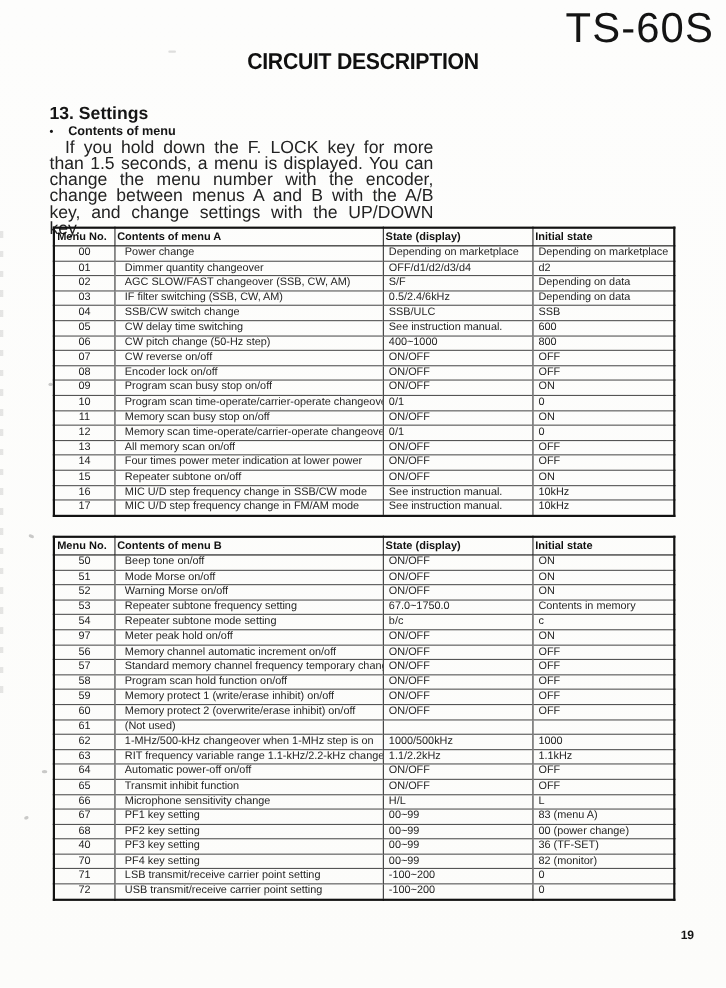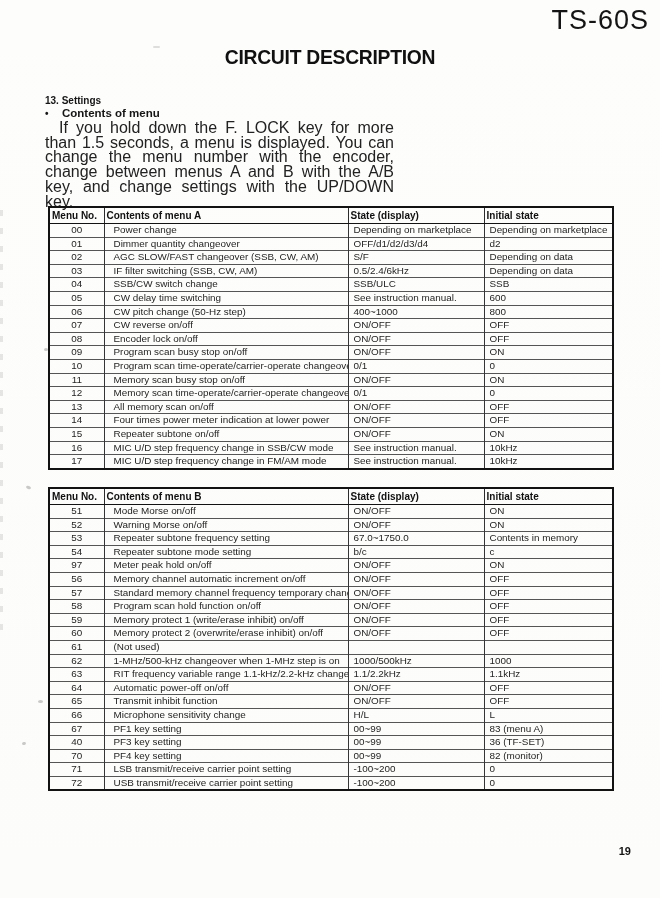--- a/index.html
+++ b/index.html
@@ -12,21 +12,21 @@
     overflow: hidden;
   }
   .page {
     position: relative;
     width: 660px; height: 898px;
     background: linear-gradient(180deg, #fdfdfc 0%, #fcfcfa 100%);
   }
   .model {
     position: absolute;
     top: 5px; right: 11px;
-    font-size: 27px;
+    font-size: 38px;
     font-weight: 400;
     letter-spacing: 1px;
     color: #141414;
   }
   .doc-title {
     position: absolute;
     top: 45px; left: 0;
     width: 660px;
     text-align: center;
     font-size: 21px;
@@ -34,21 +34,21 @@
     letter-spacing: -0.3px;
     color: #101010;
     transform: scaleX(0.92);
   }
   .section {
     position: absolute;
     top: 95px; left: 45px;
     width: 349px;
   }
   .sec-head {
-    font-size: 10px;
+    font-size: 16px;
     font-weight: 700;
     color: #151515;
     margin-bottom: 1px;
   }
   .sub-head {
     font-size: 11.5px;
     font-weight: 700;
     color: #151515;
     display: flex;
     margin-bottom: 2px;
@@ -287,20 +287,26 @@
       <thead>
         <tr>
           <th>Menu No.</th>
           <th>Contents of menu B</th>
           <th>State (display)</th>
           <th>Initial state</th>
         </tr>
       </thead>
       <tbody>
         <tr>
+          <td>50</td>
+          <td>Beep tone on/off</td>
+          <td>ON/OFF</td>
+          <td>ON</td>
+        </tr>
+        <tr>
           <td>51</td>
           <td>Mode Morse on/off</td>
           <td>ON/OFF</td>
           <td>ON</td>
         </tr>
         <tr>
           <td>52</td>
           <td>Warning Morse on/off</td>
           <td>ON/OFF</td>
           <td>ON</td>
@@ -389,20 +395,26 @@
           <td>H/L</td>
           <td>L</td>
         </tr>
         <tr>
           <td>67</td>
           <td>PF1 key setting</td>
           <td>00~99</td>
           <td>83 (menu A)</td>
         </tr>
         <tr>
+          <td>68</td>
+          <td>PF2 key setting</td>
+          <td>00~99</td>
+          <td>00 (power change)</td>
+        </tr>
+        <tr>
           <td>40</td>
           <td>PF3 key setting</td>
           <td>00~99</td>
           <td>36 (TF-SET)</td>
         </tr>
         <tr>
           <td>70</td>
           <td>PF4 key setting</td>
           <td>00~99</td>
           <td>82 (monitor)</td>

